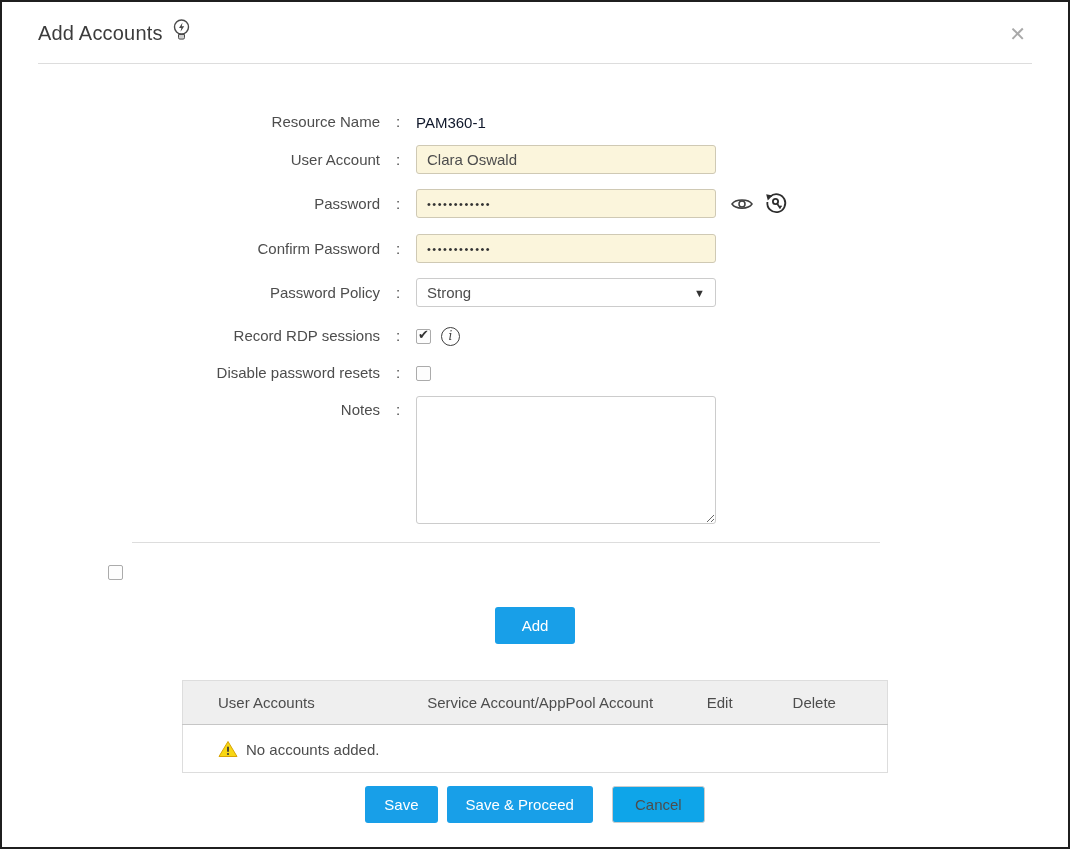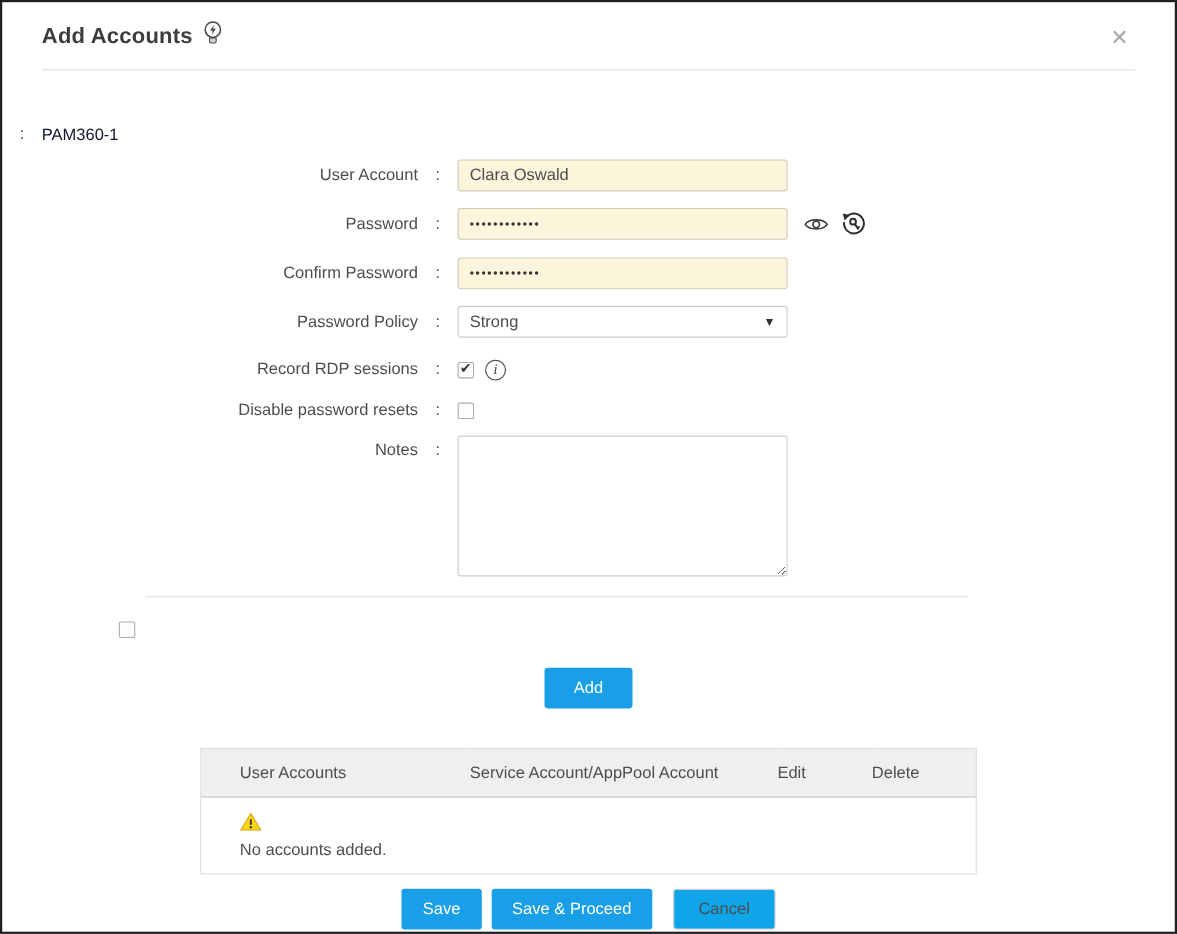--- a/index.html
+++ b/index.html
@@ -17,21 +17,21 @@
     overflow:hidden;
   }
   
   .modal-header {
     height:62px;
     padding:20px 36px 0 36px;
     position:relative;
   }
   .modal-title-wrap { display:flex; align-items:flex-start; gap:8px; }
   .modal-title {
-    font-size:20px; color:#3c3c3c; font-weight:700; letter-spacing:.2px;
+    font-size:20px; color:#3c3c3c; font-weight:400; letter-spacing:.2px;
   }
   .bulb-icon { margin-top:-4px; }
   .close-btn {
     position:absolute; right:42px; top:22px;
     font-size:20px; color:#a9a9a9; cursor:pointer; line-height:1;
     font-weight:700; font-family:"DejaVu Sans",sans-serif;
   }
   .header-divider {
     position:absolute; left:36px; right:36px; bottom:0;
     border-bottom:1px solid #ddd;
@@ -135,21 +135,21 @@
     border-bottom:1px solid #c6c6c6;
   }
   .accounts-table th.col-user { width:245px; padding-left:35px; }
   .accounts-table th.col-service { width:280px; }
   .accounts-table th.col-edit { width:86px; }
   .accounts-table th.col-delete { width:95px; }
   .accounts-table td {
     padding:13px 0 13px 35px; height:48px;
     border-bottom:1px solid #ddd;
   }
-  .empty-row-content { display:flex; align-items:flex-start; gap:8px;flex-direction:column; }
+  .empty-row-content { display:flex; align-items:flex-end; gap:8px; }
   
   .footer-btn-row {
     display:flex; justify-content:center; align-items:center;
     margin-top:13px; gap:9px;
   }
   .save-btn { padding:10px 19px; }
   .save-proceed-btn { padding:10px 19px; }
   .cancel-btn {
     background:#0ea5e9; color:#4d4d4d;
     border:1px solid #ccc; border-radius:3px;
@@ -175,20 +175,21 @@
         </svg>
       </span>
     </div>
     <span class="close-btn">✕</span>
     <div class="header-divider"></div>
   </div>
 
   <div class="form-area">
 
     <div class="form-row tight">
+      <span class="form-label">Resource Name</span>
       <span class="form-colon">:</span>
       <span class="static-value">PAM360-1</span>
     </div>
 
     <div class="form-row">
       <span class="form-label">User Account</span>
       <span class="form-colon">:</span>
       <input class="text-input" type="text" value="Clara Oswald" style="">
     </div>
 

